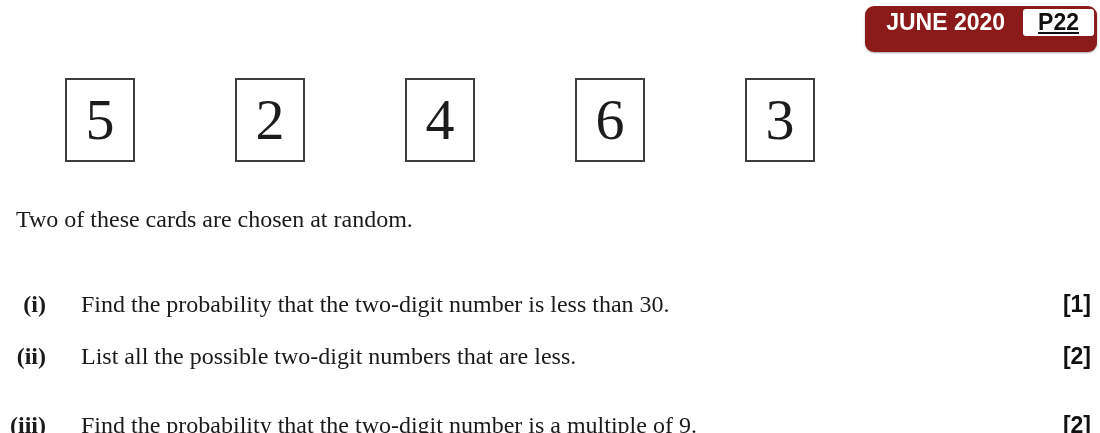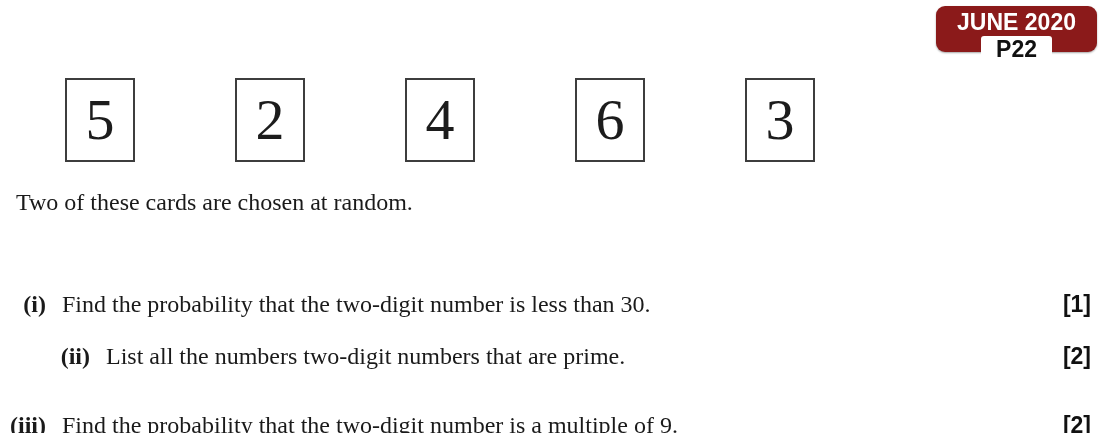--- a/index.html
+++ b/index.html
@@ -19,42 +19,42 @@
 
   
   .badge {
     position: absolute;
     top: 6px;
     right: 3px;
     height: 46px;
     background: #8B1A1A;
     border-radius: 9px;
     display: flex;
-    align-items: center;
+    align-items: flex-start;
     padding: 3px;
     box-sizing: border-box;
     box-shadow: 0 1px 2px rgba(0,0,0,0.35);
-    flex-direction: column;
   }
   .badge-seg {
     display: flex;
     align-items: center;
     justify-content: center;
     font-family: "Liberation Sans", sans-serif;
     font-weight: bold;
     font-size: 23px;
     color: #ffffff;
     padding: 0 18px;
     white-space: nowrap;
   }
   .badge-seg.white {
     background: #ffffff;
     color: #111111;
     border-radius: 3px;
     padding: 0 15px;
+    text-decoration: underline;
   }
 
   
   .cards {
     position: absolute;
     top: 78px;
     left: 65px;
     display: flex;
     gap: 100px;
   }
@@ -69,48 +69,48 @@
     font-family: "Liberation Serif", serif;
     font-size: 58px;
     line-height: 1;
     color: #1c1c1c;
     box-sizing: border-box;
   }
 
   
   .intro {
     position: absolute;
-    top: 188px;
+    top: 205px;
     left: 16px;
     font-size: 24px;
     line-height: 29px;
     color: #1a1a1a;
   }
 
   
   .qrow {
     position: absolute;
     left: 0;
     width: 1100px;
     display: flex;
     align-items: baseline;
     box-sizing: border-box;
   }
   .qrow.q1 { top: 291px; }
-  .qrow.q2 { top: 343px; padding-left: 44px; }
+  .qrow.q2 { top: 343px; }
   .qrow.q3 { top: 412px; }
   .qlabel {
     width: 46px;
     text-align: right;
     font-weight: bold;
     font-size: 24px;
     flex: 0 0 auto;
   }
   .qtext {
-    margin-left: 16px;
+    margin-left: 35px;
     font-size: 24px;
     flex: 1 1 auto;
   }
   .qmarks {
     flex: 0 0 auto;
     margin-left: auto;
     padding-right: 9px;
     font-family: "Liberation Sans", sans-serif;
     font-weight: bold;
     font-size: 23px;
@@ -140,21 +140,21 @@
   </div>
 
   <div class="qrow q1">
     <div class="qlabel">(i)</div>
     <div class="qtext">Find the probability that the two-digit number is less than 30.</div>
     <div class="qmarks">[1]</div>
   </div>
 
   <div class="qrow q2">
     <div class="qlabel">(ii)</div>
-    <div class="qtext">List all the numbers two-digit numbers that are prime.</div>
+    <div class="qtext">List all the possible two-digit numbers that are less.</div>
     <div class="qmarks">[2]</div>
   </div>
 
   <div class="qrow q3">
     <div class="qlabel">(iii)</div>
     <div class="qtext">Find the probability that the two-digit number is a multiple of 9.</div>
     <div class="qmarks">[2]</div>
   </div>
 
 </div>

